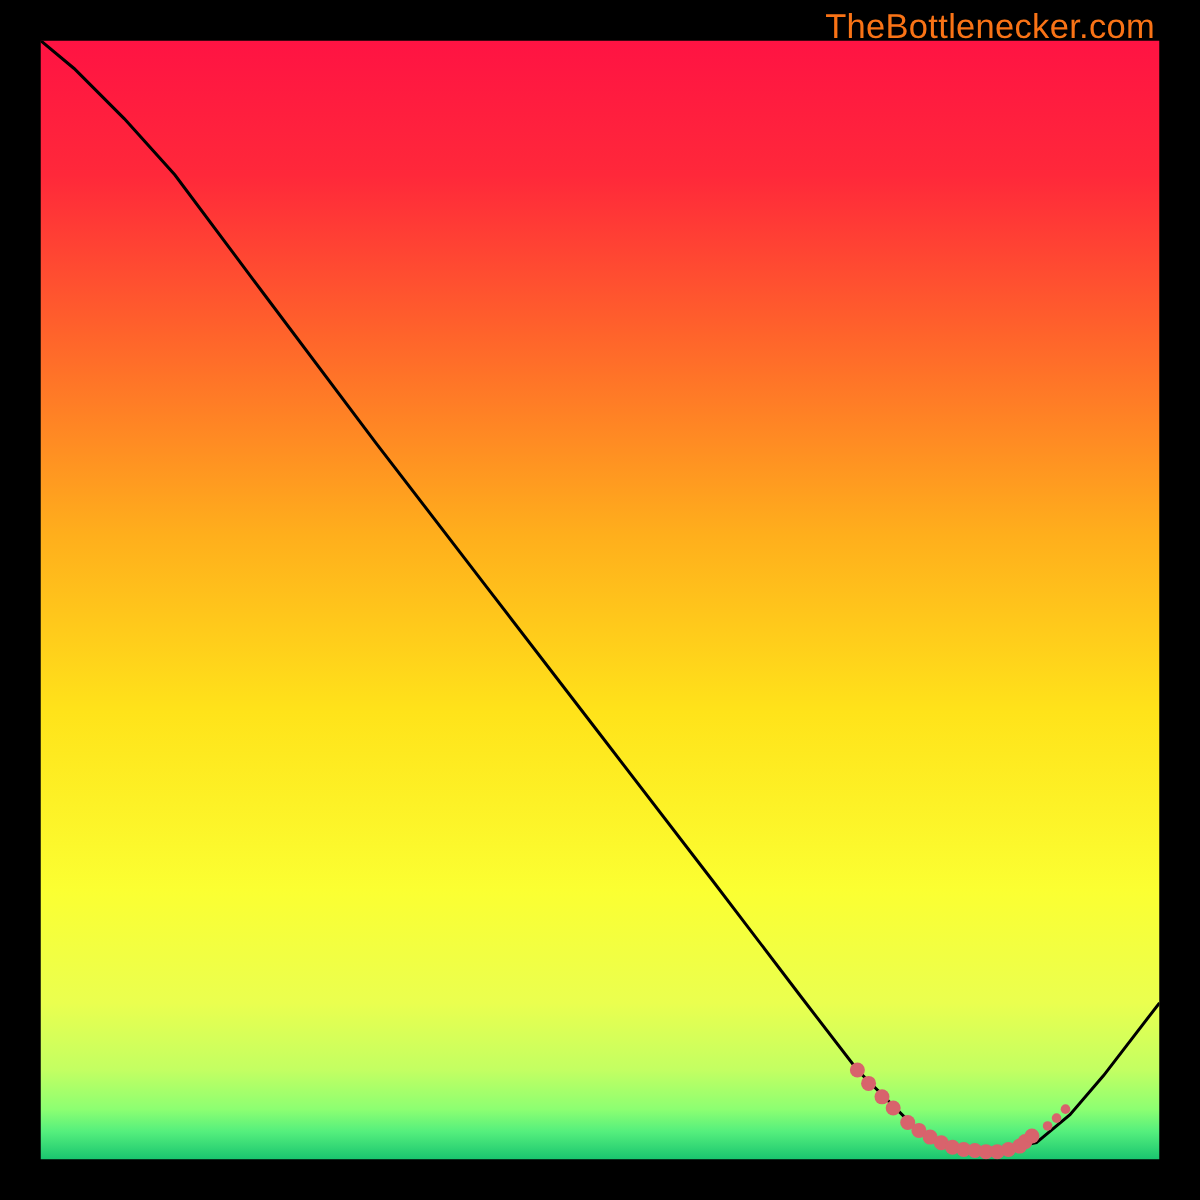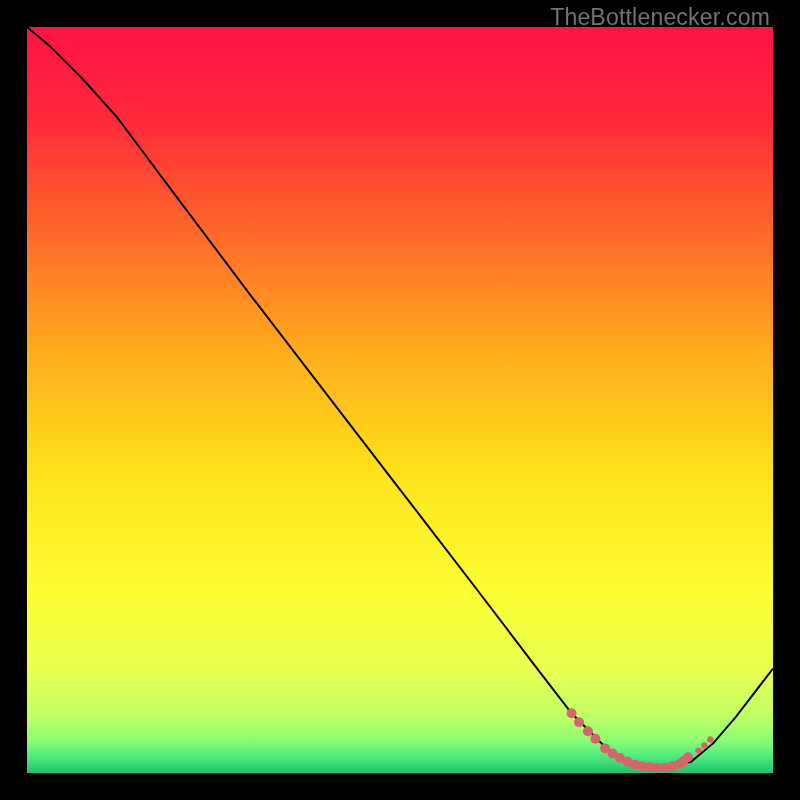--- a/index.html
+++ b/index.html
@@ -21,21 +21,21 @@
     left: 27px;
     top: 27px;
     width: 746px;
     height: 746px;
     display: block;
   }
   #watermark {
     position: absolute;
     top: 4px;
     right: 30px;
-    color: #737373;
+    color: #f97316;
     font-size: 23px;
     font-weight: 500;
     letter-spacing: 0.2px;
     user-select: none;
   }
 </style>
 </head>
 <body>
 
 <div id="stage">

